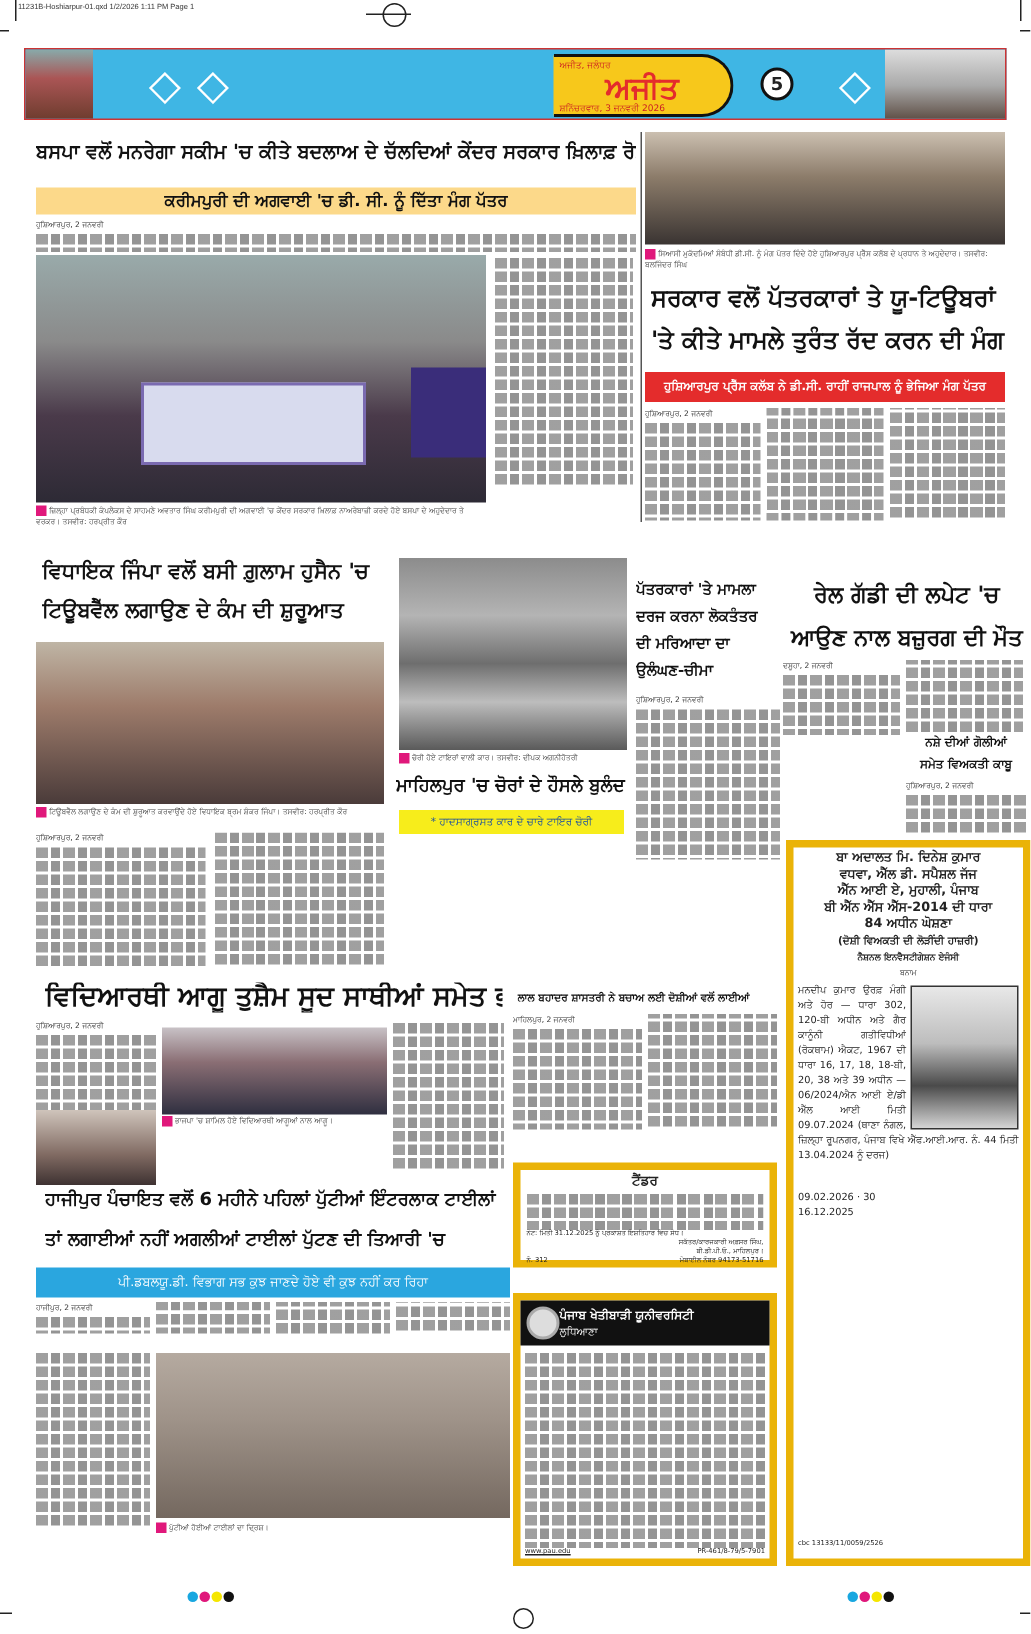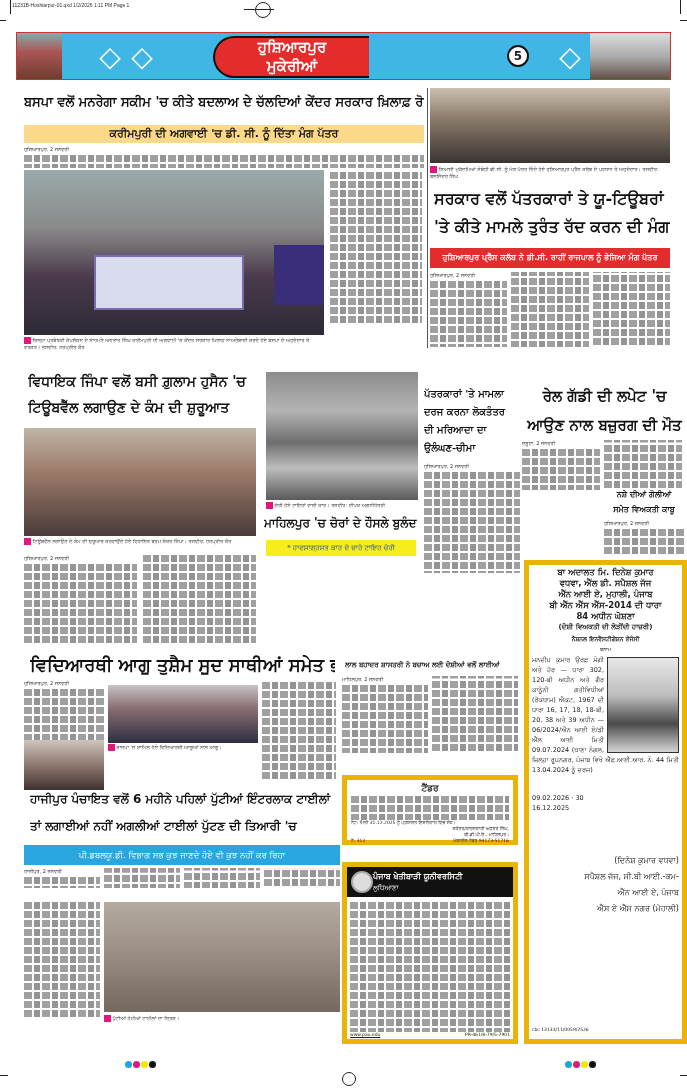--- a/index.html
+++ b/index.html
@@ -41,23 +41,24 @@
 <div class="abs crop" style="left:0;top:20px;width:6px;height:1px"></div>
 <div class="abs crop" style="left:680px;top:0;width:1px;height:14px"></div>
 <div class="abs crop" style="left:680px;top:20px;width:7px;height:1px"></div>
 <div class="abs" style="left:255px;top:2px;width:16px;height:16px;border:1px solid #222;border-radius:50%"></div>
 <div class="abs crop" style="left:244px;top:9px;width:30px;height:1px"></div>
 
 <div class="abs mast">
   <div class="abs photo-l"></div>
   <div class="abs diamond" style="left:80px">◇</div>
   <div class="abs diamond" style="left:112px">◇</div>
-  <div class="abs red-pill">
-    <div class="t1">ਹੁਸ਼ਿਆਰਪੁਰ</div>
-    <div class="t2">ਮੁਕੇਰੀਆਂ</div>
+  <div class="abs yel">
+    <div class="small">ਅਜੀਤ, ਜਲੰਧਰ</div>
+    <div class="brand">ਅਜੀਤ</div>
+    <div class="date">ਸ਼ਨਿੱਚਰਵਾਰ, 3 ਜਨਵਰੀ 2026</div>
   </div>
   <div class="abs pg">5</div>
   <div class="abs diamond" style="left:540px">◇</div>
   <div class="abs photo-r"></div>
 </div>
 
 <div class="abs hl" style="left:24px;top:92px;width:400px;font-size:13px;line-height:20px">ਬਸਪਾ ਵਲੋਂ ਮਨਰੇਗਾ ਸਕੀਮ 'ਚ ਕੀਤੇ ਬਦਲਾਅ ਦੇ ਚੱਲਦਿਆਂ ਕੇਂਦਰ ਸਰਕਾਰ ਖ਼ਿਲਾਫ਼ ਰੋਸ ਪ੍ਰਦਰਸ਼ਨ</div>
 <div class="abs sub-yellow hl" style="left:24px;top:125px;width:400px;height:18px;font-size:11px;line-height:18px;text-align:center;color:#111;font-family:'DejaVu Sans',sans-serif">ਕਰੀਮਪੁਰੀ ਦੀ ਅਗਵਾਈ 'ਚ ਡੀ. ਸੀ. ਨੂੰ ਦਿੱਤਾ ਮੰਗ ਪੱਤਰ</div>
 <div class="abs text-block" style="left:24px;top:146px;width:400px;height:22px">
   <span style="font-size:5px;color:#333">ਹੁਸ਼ਿਆਰਪੁਰ, 2 ਜਨਵਰੀ</span>
@@ -165,26 +166,20 @@
   </div>
   <div style="text-align:center;font-size:6px;font-weight:bold">ਨੈਸ਼ਨਲ ਇਨਵੈਸਟੀਗੇਸ਼ਨ ਏਜੰਸੀ</div>
   <div style="text-align:center;font-size:5px">ਬਨਾਮ</div>
   <div style="float:right;width:72px;height:96px;margin:2px 0 2px 3px;background:linear-gradient(180deg,#e8e8e8 0%,#bdbdbd 40%,#4a4a4a 70%,#d5d5d5 100%);border:1px solid #333"></div>
   <div style="font-size:6.5px;line-height:10px;text-align:justify">ਮਨਦੀਪ ਕੁਮਾਰ ਉਰਫ਼ ਮੰਗੀ ਅਤੇ ਹੋਰ — ਧਾਰਾ 302, 120-ਬੀ ਅਧੀਨ ਅਤੇ ਗੈਰ ਕਾਨੂੰਨੀ ਗਤੀਵਿਧੀਆਂ (ਰੋਕਥਾਮ) ਐਕਟ, 1967 ਦੀ ਧਾਰਾ 16, 17, 18, 18-ਬੀ, 20, 38 ਅਤੇ 39 ਅਧੀਨ — 06/2024/ਐਨ ਆਈ ਏ/ਡੀ ਐੱਲ ਆਈ ਮਿਤੀ 09.07.2024 (ਥਾਣਾ ਨੰਗਲ, ਜ਼ਿਲ੍ਹਾ ਰੂਪਨਗਰ, ਪੰਜਾਬ ਵਿਖੇ ਐੱਫ.ਆਈ.ਆਰ. ਨੰ. 44 ਮਿਤੀ 13.04.2024 ਨੂੰ ਦਰਜ)</div>
   <div style="font-size:6.5px;line-height:10px;margin-top:18px">
     <span>09.02.2026</span> ·
     <span>30</span>
   </div>
   <div style="font-size:6.5px;line-height:10px">16.12.2025</div>
-  <div style="text-align:right;font-size:8px;line-height:16px;margin-top:40px">
-    <div>(ਦਿਨੇਸ਼ ਕੁਮਾਰ ਵਧਵਾ)</div>
-    <div>ਸਪੈਸ਼ਲ ਜੱਜ, ਸੀ.ਬੀ ਆਈ.-ਕਮ-</div>
-    <div>ਐੱਨ ਆਈ ਏ, ਪੰਜਾਬ</div>
-    <div>ਐੱਸ ਏ ਐੱਸ ਨਗਰ (ਮੋਹਾਲੀ)</div>
-  </div>
   <div style="font-size:4.5px;position:absolute;left:3px;bottom:4px">cbc 13133/11/0059/2526</div>
 </div>
 
 <div class="abs hl" style="left:30px;top:655px;width:305px;font-size:18px;line-height:20px;font-family:'DejaVu Sans',sans-serif">ਵਿਦਿਆਰਥੀ ਆਗੂ ਤੁਸ਼ੈਮ ਸੂਦ ਸਾਥੀਆਂ ਸਮੇਤ ਭਾਜਪਾ 'ਚ ਸ਼ਾਮਿਲ</div>
 <div class="abs text-block" style="left:24px;top:680px;width:80px;height:72px">
   <span style="font-size:5px;color:#333">ਹੁਸ਼ਿਆਰਪੁਰ, 2 ਜਨਵਰੀ</span>
   <div class="ln"></div><div class="ln"></div><div class="ln"></div><div class="ln"></div><div class="ln"></div><div class="ln"></div><div class="ln"></div>
 </div>
 <div class="abs photo" style="left:24px;top:740px;width:80px;height:50px;background:linear-gradient(180deg,#cfc4bb 0%,#806a62 60%,#3e3232 100%)"></div>
 <div class="abs photo" style="left:108px;top:685px;width:150px;height:58px;background:linear-gradient(180deg,#c8c2c6 0%,#8a6e74 40%,#2f2f40 100%)"></div>

